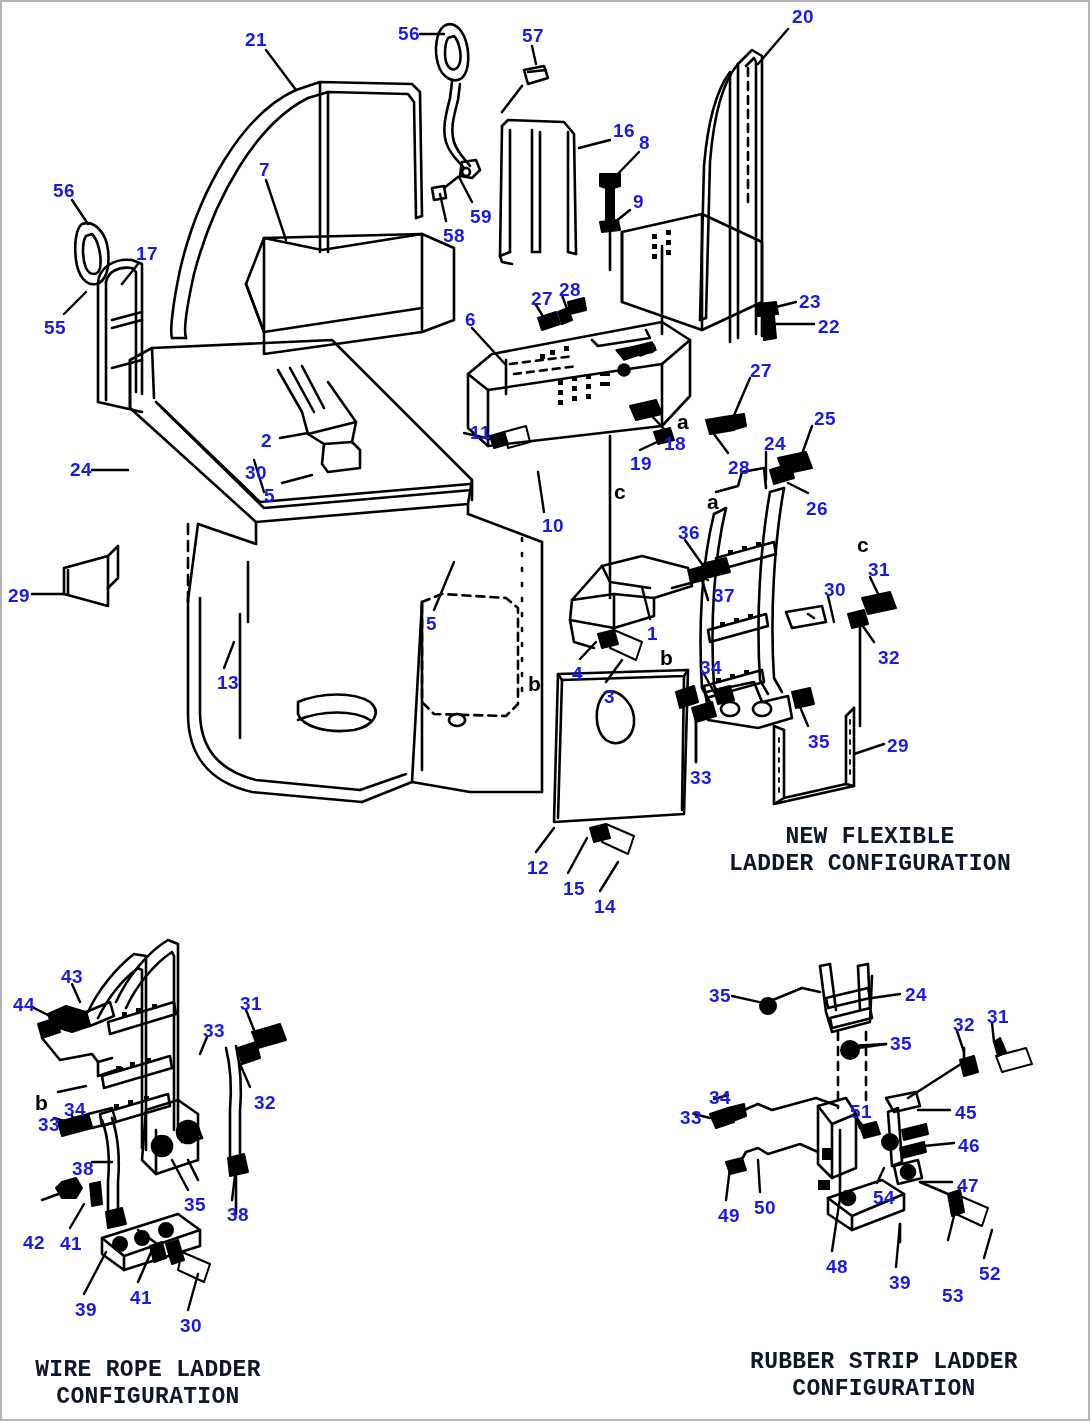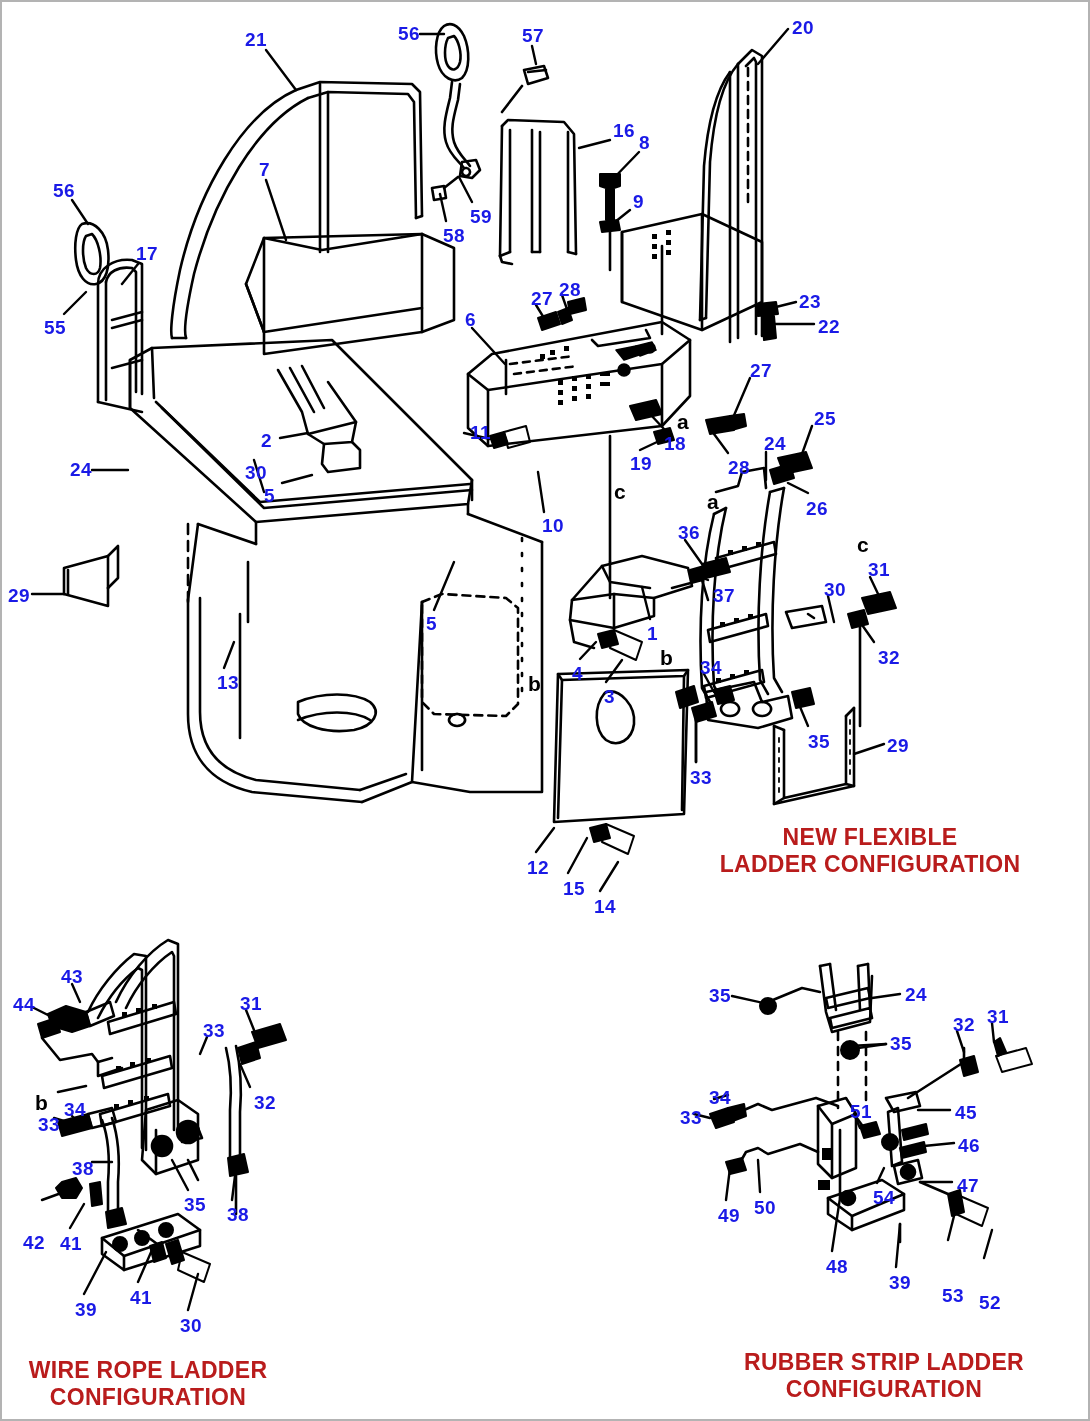--- a/index.html
+++ b/index.html
@@ -28,22 +28,22 @@
     position:absolute;
     color:#000000;
     font-family:"Liberation Sans",sans-serif;
     font-size:21px;
     font-weight:700;
     line-height:1;
     white-space:nowrap;
   }
   .sect{
     position:absolute;
-    color:#b91c1c;
-    font-family:Liberation Sans, sans-serif;
+    color:#0f172a;
+    font-family:Liberation Mono, monospace;
     font-size:23px;
     font-weight:700;
     letter-spacing:0.3px;
     line-height:1.18;
     text-align:center;
     white-space:pre;
   }
 </style>
 </head>
 <body>
@@ -620,21 +620,21 @@
       <line x1="830" y1="1249" x2="838" y2="1196" stroke="#000" stroke-width="2.4" stroke-linecap="round"></line>
       <line x1="894" y1="1265" x2="898" y2="1222" stroke="#000" stroke-width="2.4" stroke-linecap="round"></line>
       <line x1="946" y1="1238" x2="952" y2="1214" stroke="#000" stroke-width="2.4" stroke-linecap="round"></line>
       <line x1="982" y1="1256" x2="990" y2="1228" stroke="#000" stroke-width="2.4" stroke-linecap="round"></line>
     </svg>
 
   <div id="labels">
       <div class="lbl" style="left: 243px; top: 28px;">21</div>
       <div class="lbl" style="left: 396px; top: 22px;">56</div>
       <div class="lbl" style="left: 520px; top: 24px;">57</div>
-      <div class="lbl" style="left: 790px; top: 16px;">20</div>
+      <div class="lbl" style="left: 790px; top: 5px;">20</div>
       <div class="lbl" style="left: 257px; top: 158px;">7</div>
       <div class="lbl" style="left: 611px; top: 119px;">16</div>
       <div class="lbl" style="left: 637px; top: 131px;">8</div>
       <div class="lbl" style="left: 631px; top: 190px;">9</div>
       <div class="lbl" style="left: 51px; top: 179px;">56</div>
       <div class="lbl" style="left: 134px; top: 242px;">17</div>
       <div class="lbl" style="left: 468px; top: 205px;">59</div>
       <div class="lbl" style="left: 441px; top: 224px;">58</div>
       <div class="lbl" style="left: 42px; top: 316px;">55</div>
       <div class="lbl" style="left: 797px; top: 290px;">23</div>
@@ -698,21 +698,21 @@
       <div class="lbl" style="left: 848px; top: 1100px;">51</div>
       <div class="lbl" style="left: 953px; top: 1101px;">45</div>
       <div class="lbl" style="left: 956px; top: 1134px;">46</div>
       <div class="lbl" style="left: 955px; top: 1174px;">47</div>
       <div class="lbl" style="left: 871px; top: 1186px;">54</div>
       <div class="lbl" style="left: 716px; top: 1204px;">49</div>
       <div class="lbl" style="left: 752px; top: 1196px;">50</div>
       <div class="lbl" style="left: 824px; top: 1255px;">48</div>
       <div class="lbl" style="left: 887px; top: 1271px;">39</div>
       <div class="lbl" style="left: 940px; top: 1244px; margin-top: 40px;">53</div>
-      <div class="lbl" style="left: 977px; top: 1262px; margin-top: 29px;">52</div>
+      <div class="lbl" style="left: 977px; top: 1262px;">52</div>
     </div>
   <div id="refs">
       <div class="ref" style="left: 526px; top: 671px;">b</div>
       <div class="ref" style="left: 612px; top: 479px;">c</div>
       <div class="ref" style="left: 675px; top: 409px;">a</div>
       <div class="ref" style="left: 705px; top: 489px;">a</div>
       <div class="ref" style="left: 658px; top: 645px;">b</div>
       <div class="ref" style="left: 855px; top: 532px;">c</div>
       <div class="ref" style="left: 33px; top: 1090px;">b</div>
     </div>

